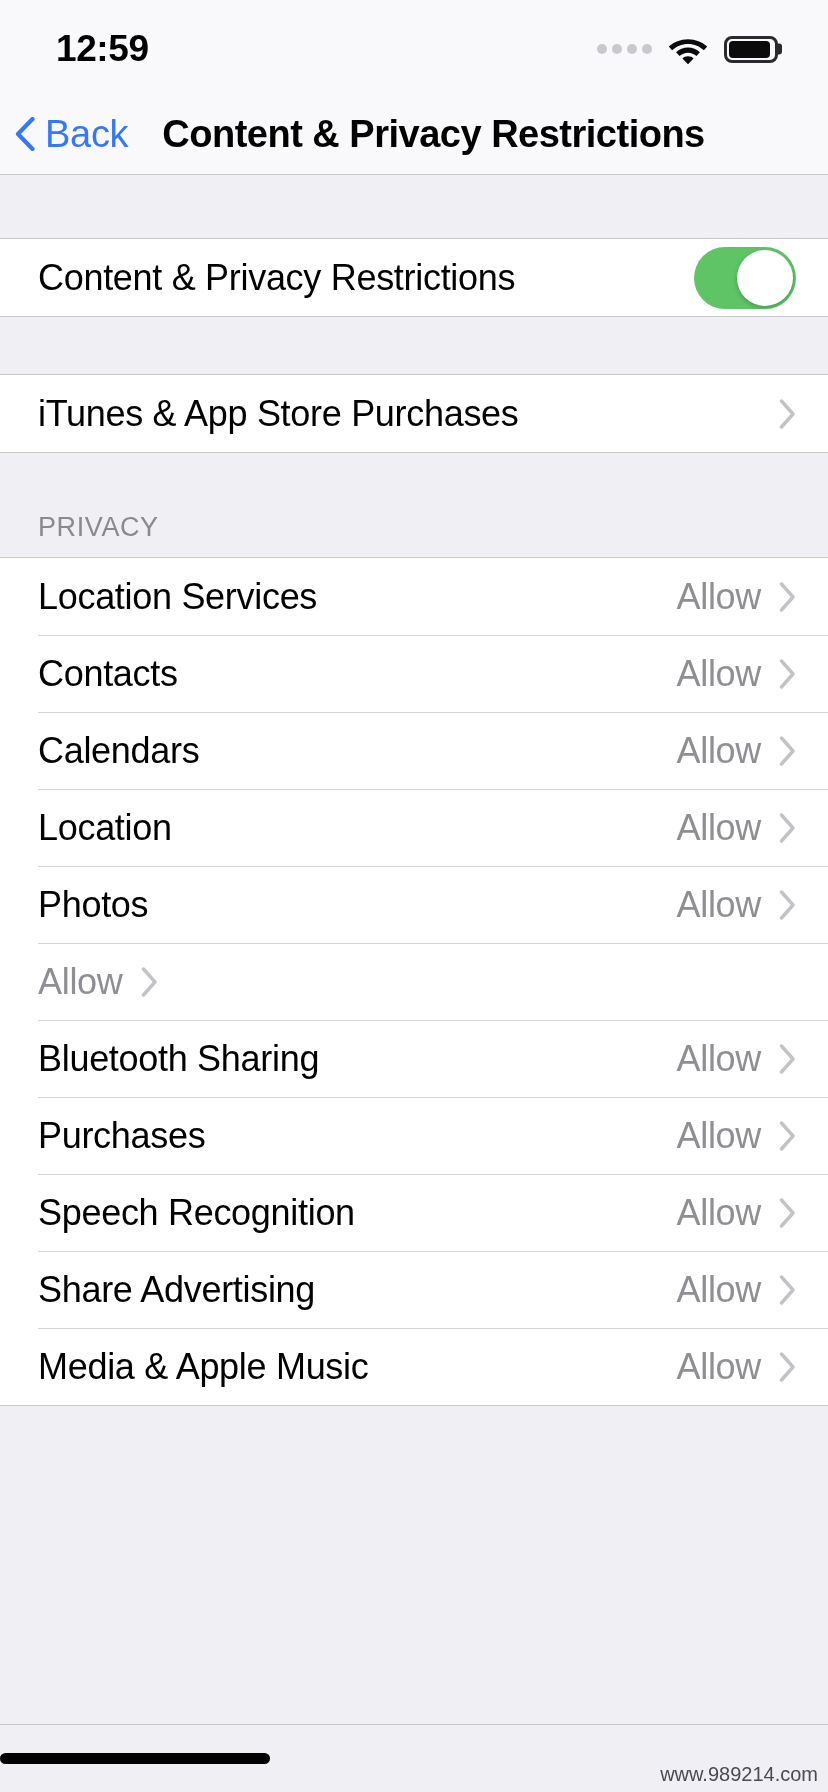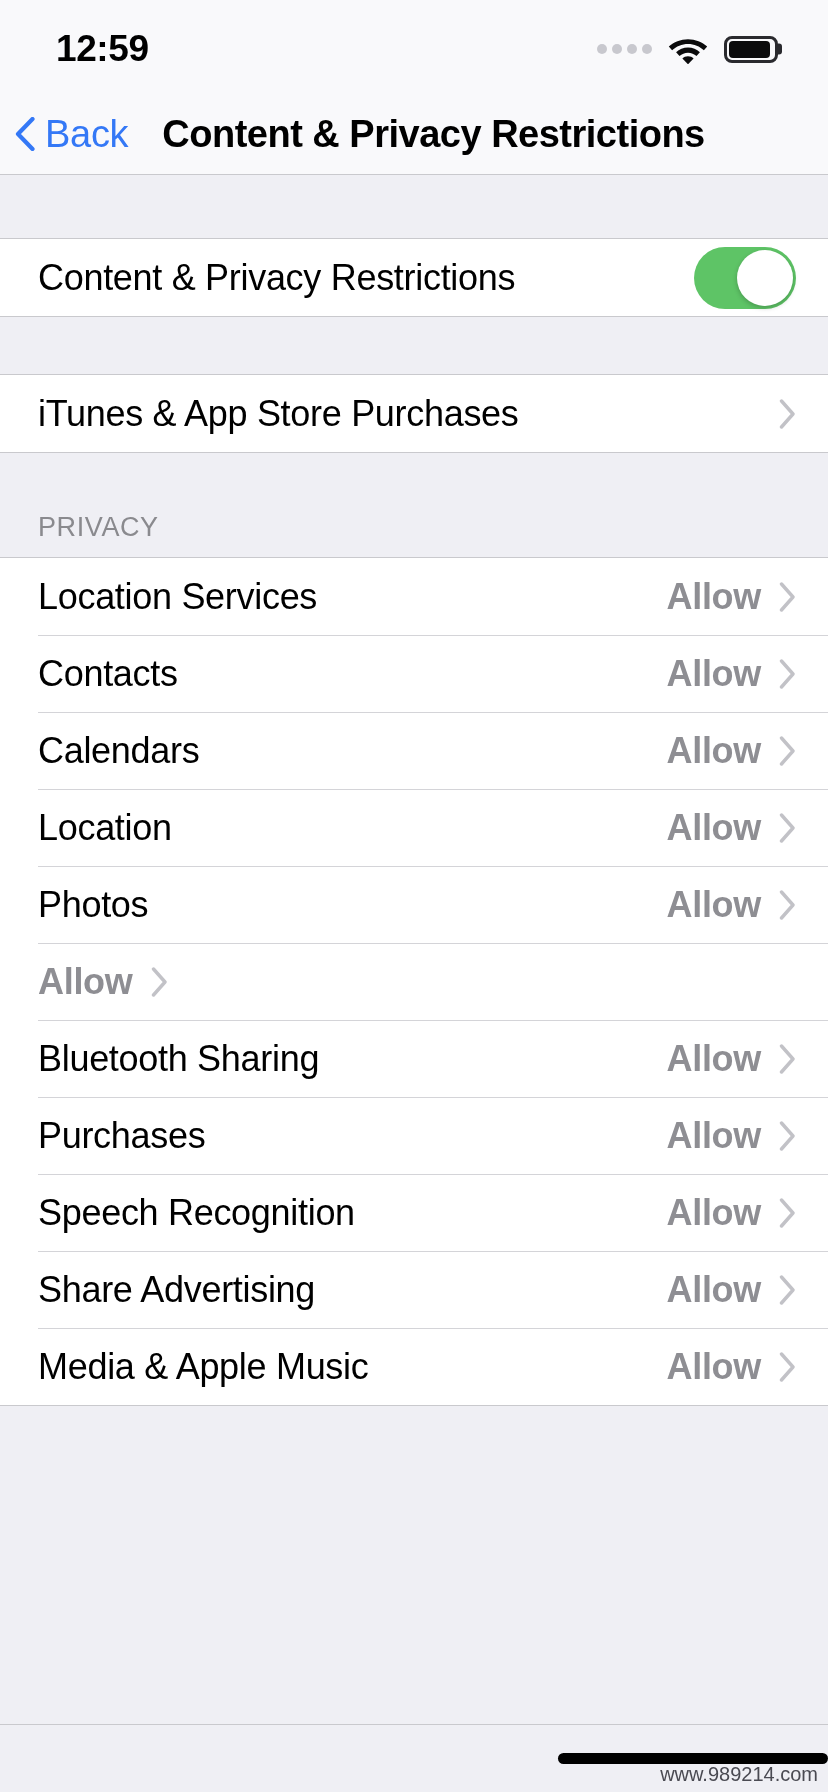--- a/index.html
+++ b/index.html
@@ -52,21 +52,21 @@
   }
   .row {
     height:77px; display:flex; align-items:center;
     padding-left:38px; padding-right:32px; position:relative;
     background:#FFFFFF; cursor:pointer;
   }
   .row + .row:before {
     content:""; position:absolute; left:38px; right:0; top:0; height:1px; background:#D4D4D8;
   }
   .row-label { font-size:36px; color:#000; letter-spacing:-0.3px; flex:1 1 auto; white-space:nowrap; }
-  .row-value { font-size:36px; color:#8E8E93; letter-spacing:-0.3px; margin-right:18px;font-weight:bold; }
+  .row-value { font-size:36px; color:#8E8E93; letter-spacing:-0.3px; margin-right:18px; }
   .chev { width:17px; height:30px; flex:0 0 auto; }
 
   
   .switch {
     width:102px; height:62px; border-radius:31px; position:relative; flex:0 0 auto;
   }
   .switch .knob {
     position:absolute; top:3px; width:56px; height:56px; border-radius:50%;
     background:#FFFFFF; box-shadow:0 2px 5px rgba(0,0,0,0.22);
   }
@@ -77,21 +77,21 @@
     background:#EFEFF4; padding:62px 0 14px 38px; height:104px;
     display:flex; align-items:flex-end;
   }
   .sec-header span {
     font-size:27px; color:#8A8A8E; letter-spacing:0.6px;
   }
 
   
   .homebar-area {
     height:68px; background:#EFEFF4; border-top:1px solid #C9C9CD;
-    display:flex; align-items:center; justify-content:flex-end; flex:0 0 auto; position:relative;
+    display:flex; align-items:center; justify-content:flex-start; flex:0 0 auto; position:relative;
   }
   .home-indicator { width:270px; height:11px; border-radius:6px; background:#000; }
   .watermark {
     position:absolute; right:10px; bottom:6px;
     font-size:20px; color:#4A4A52; font-family:"Liberation Sans", sans-serif;
   }
 </style>
 </head>
 <body>
 

